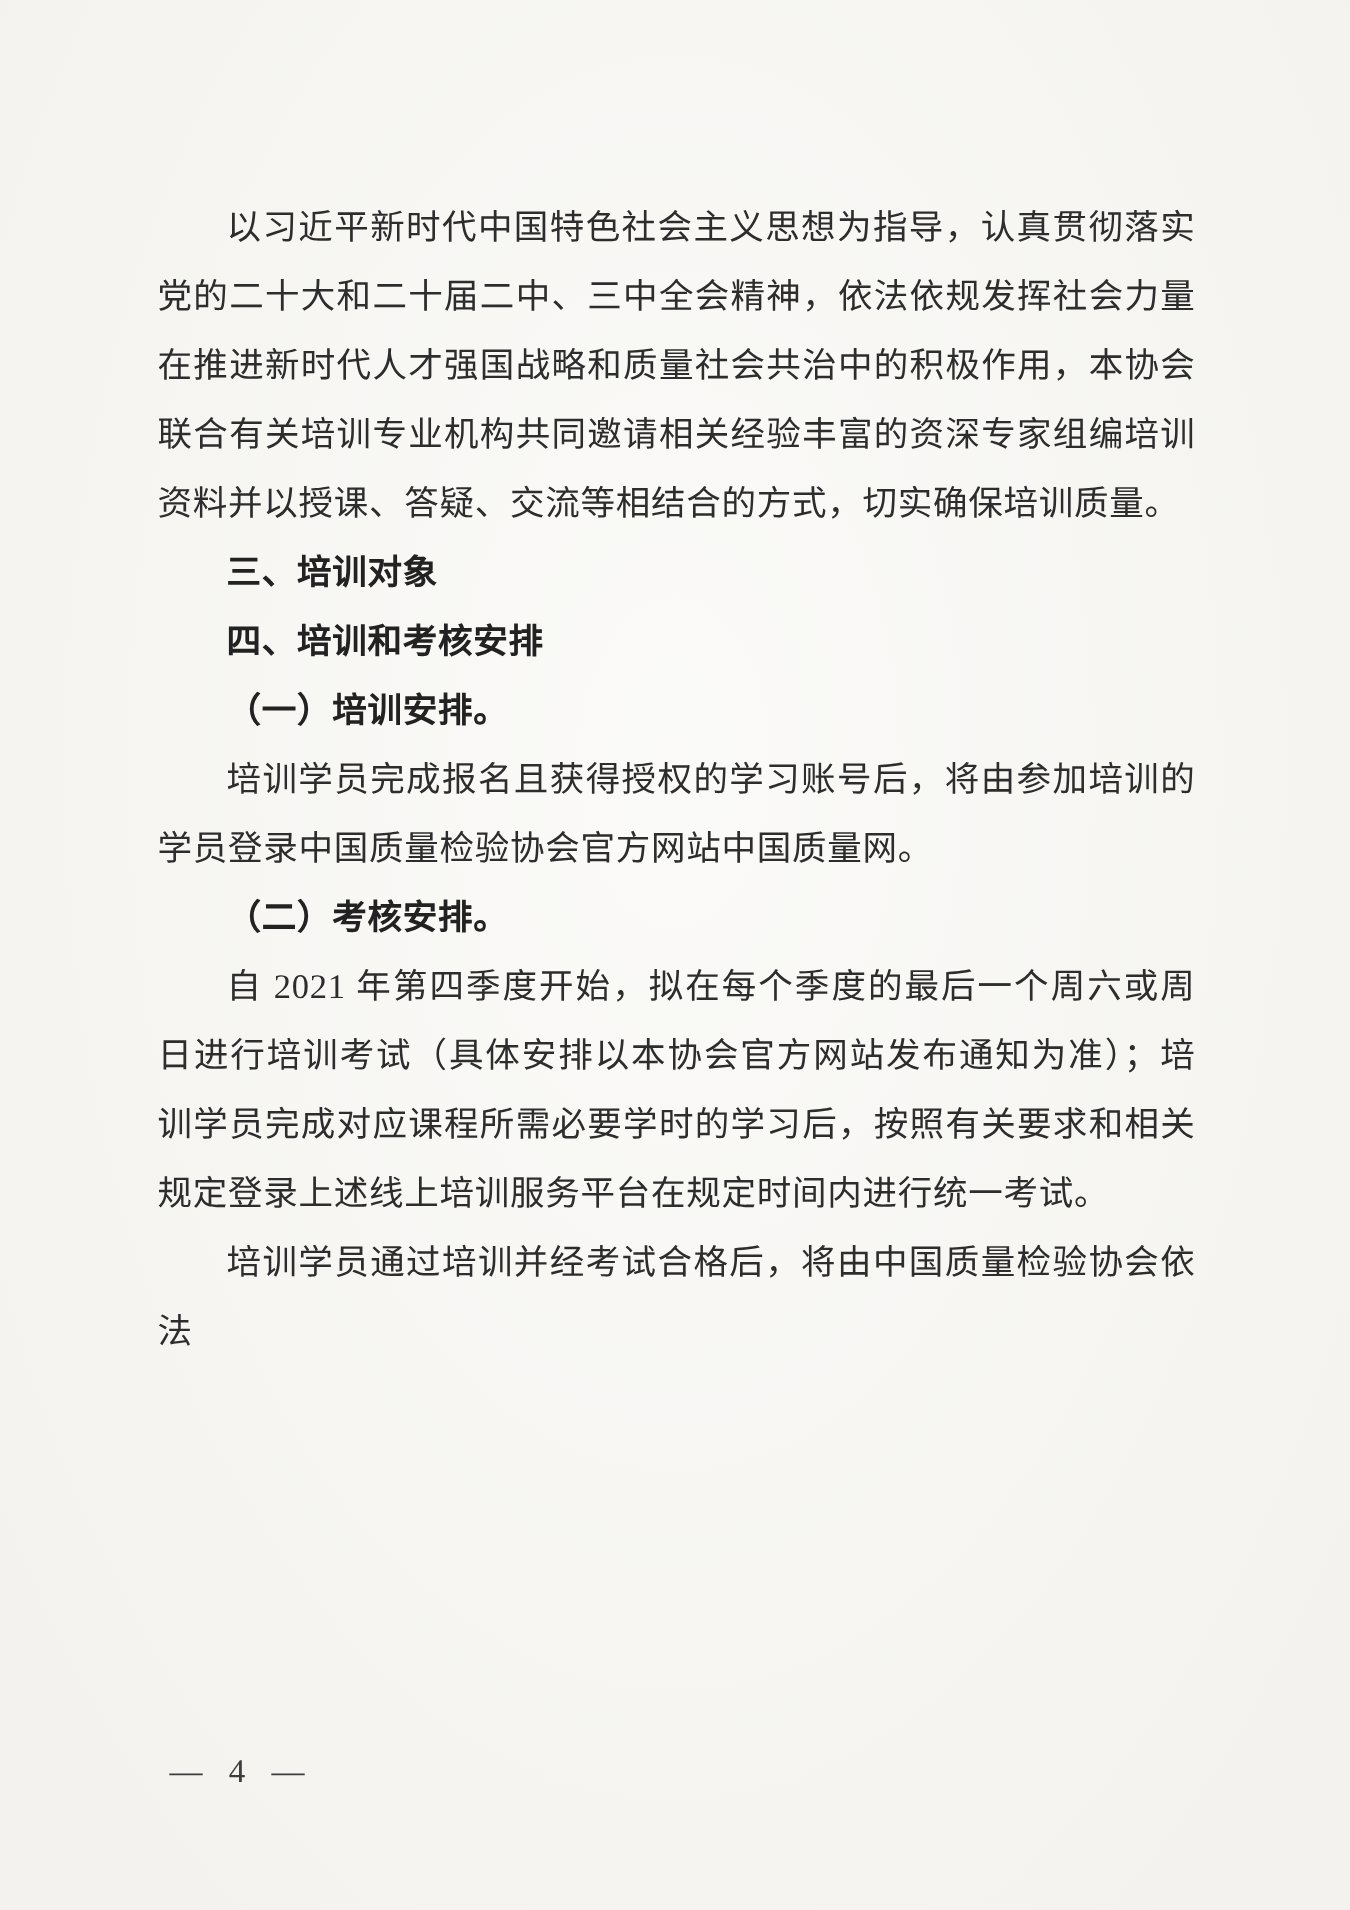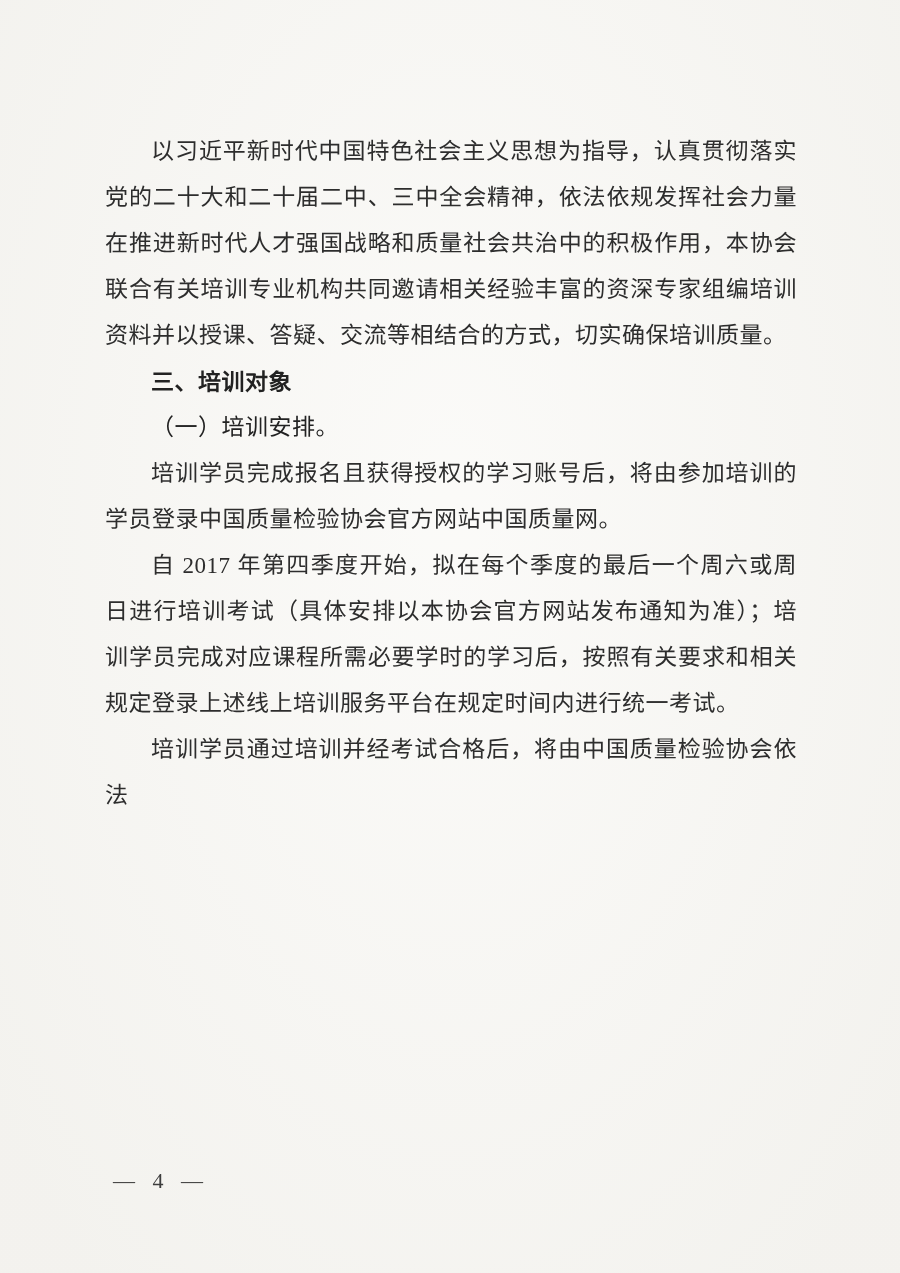--- a/index.html
+++ b/index.html
@@ -35,27 +35,27 @@
     letter-spacing: 0.5px;
     color: #2d2d2d;
     text-align: justify;
     text-justify: inter-character;
     text-indent: 2em;
   }
   .content p.body {
     font-family: "Liberation Serif", "DejaVu Serif", serif;
   }
   .content p.heading {
-    font-family: Liberation Sans, sans-serif;
+    font-family: Liberation Serif, serif;
     font-weight: bold;
     color: #222222;
   }
   .content p.subheading {
     font-family: "Liberation Serif", "DejaVu Serif", serif;
-    font-weight: normal;
+    font-weight: bold;
     color: #222222;
   }
   .page-number {
     position: absolute;
     left: 113px;
     top: 1166px;
     font-family: "Liberation Serif", "DejaVu Serif", serif;
     font-size: 22px;
     line-height: 30px;
     letter-spacing: 6px;
@@ -63,19 +63,21 @@
   }
 </style>
 </head>
 <body>
 
 <div class="page">
   <div class="content">
 
   <p class="body">以习近平新时代中国特色社会主义思想为指导，认真贯彻落实党的二十大和二十届二中、三中全会精神，依法依规发挥社会力量在推进新时代人才强国战略和质量社会共治中的积极作用，本协会联合有关培训专业机构共同邀请相关经验丰富的资深专家组编培训资料并以授课、答疑、交流等相结合的方式，切实确保培训质量。</p>
       <p class="heading">三、培训对象</p>
+      <p class="heading">四、培训和考核安排</p>
       <p class="subheading">（一）培训安排。</p>
       <p class="body">培训学员完成报名且获得授权的学习账号后，将由参加培训的学员登录中国质量检验协会官方网站中国质量网。</p>
-      <p class="body">自 2017 年第四季度开始，拟在每个季度的最后一个周六或周日进行培训考试（具体安排以本协会官方网站发布通知为准）；培训学员完成对应课程所需必要学时的学习后，按照有关要求和相关规定登录上述线上培训服务平台在规定时间内进行统一考试。</p>
+      <p class="subheading">（二）考核安排。</p>
+      <p class="body">自 2021 年第四季度开始，拟在每个季度的最后一个周六或周日进行培训考试（具体安排以本协会官方网站发布通知为准）；培训学员完成对应课程所需必要学时的学习后，按照有关要求和相关规定登录上述线上培训服务平台在规定时间内进行统一考试。</p>
       <p class="body">培训学员通过培训并经考试合格后，将由中国质量检验协会依法</p>
     </div>
   <div class="page-number">— 4 —</div>
 </div>
 
 </body></html>

